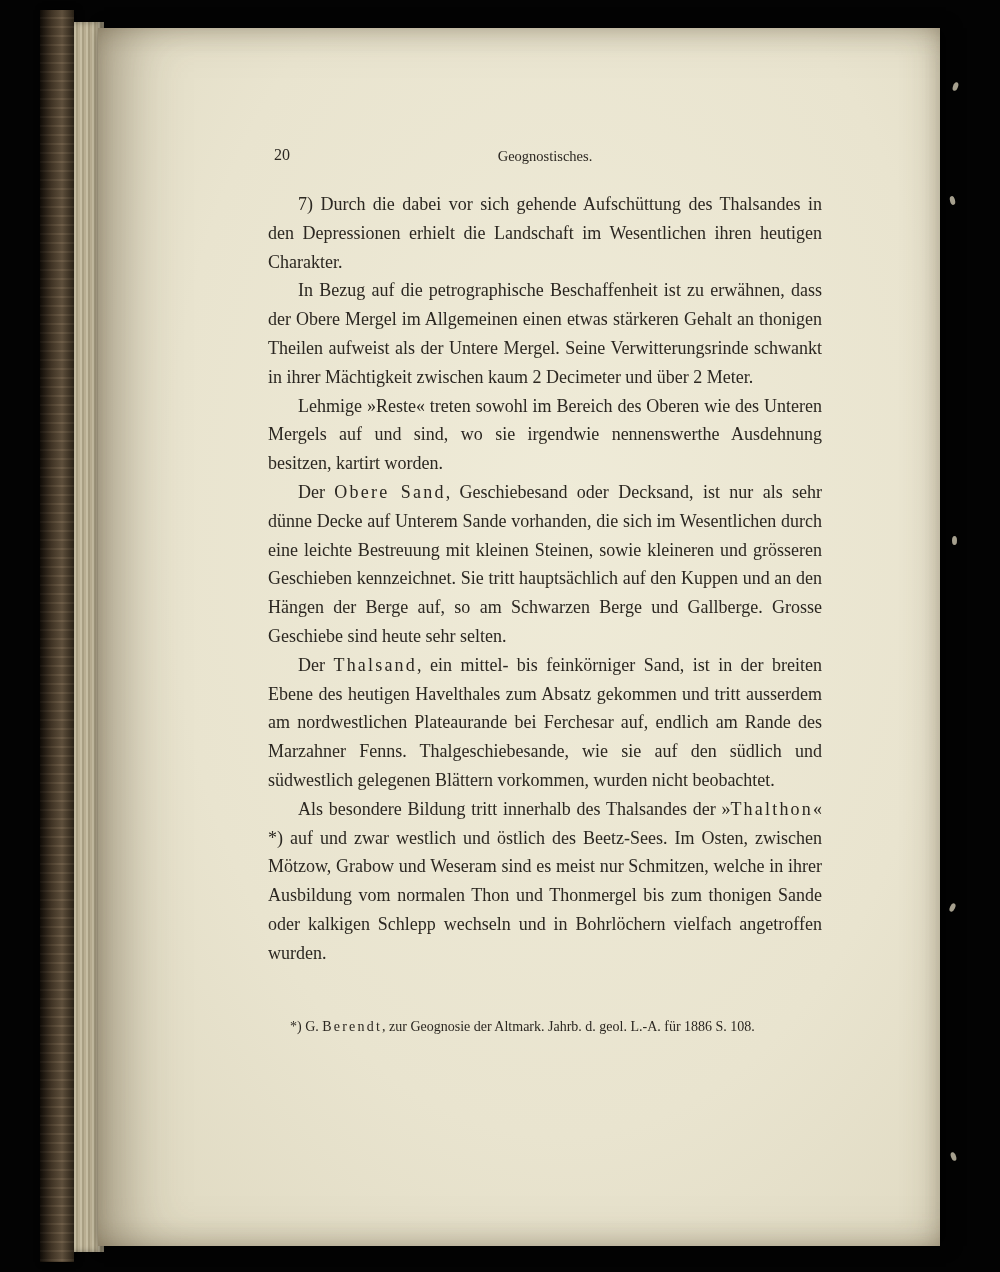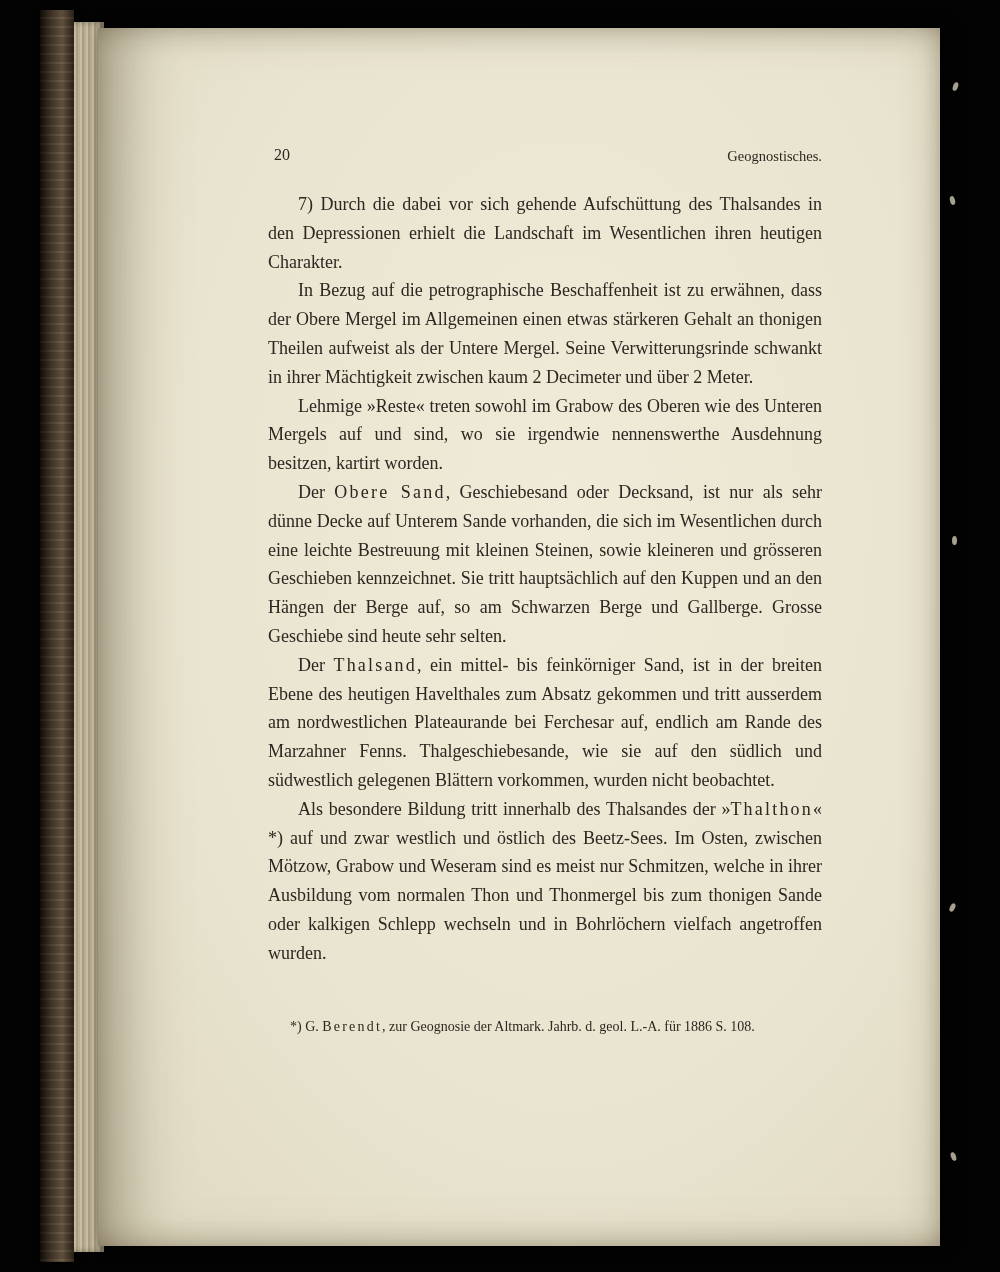--- a/index.html
+++ b/index.html
@@ -22,21 +22,21 @@
         background-image:radial-gradient(ellipse at 55% 40%,#efebd8 0%,#e9e4cf 60%,#ded8c0 100%);
         box-shadow:inset 46px 0 70px -34px rgba(70,52,28,.55),
                    inset -18px 0 40px -22px rgba(90,75,50,.45),
                    inset 0 14px 30px -18px rgba(80,65,40,.35),
                    inset 0 -14px 30px -18px rgba(80,65,40,.35),
                    6px 0 14px rgba(0,0,0,.7);}
   
   .text-col{position:absolute;left:170px;top:118px;width:554px;color:#2b2721;}
   .running-head{position:relative;height:30px;font-size:15px;margin-bottom:14px;}
   .page-num{position:absolute;left:6px;top:0;font-size:16px;}
-  .head-title{position:absolute;left:0;right:0;top:2px;text-align:right;font-size:14.5px;}
+  .head-title{position:absolute;left:0;right:0;top:2px;text-align:center;font-size:14.5px;}
   .body-text{font-size:18px;line-height:28.8px;text-align:justify;}
   .body-text p{margin:0;text-indent:30px;}
   .body-text p.cont{text-indent:0;}
   .sperr{letter-spacing:2.2px;}
   .footnote{margin-top:48px;font-size:14px;line-height:21px;text-align:justify;text-indent:22px;color:#2b2721;}
   
   .speck{position:absolute;width:5px;height:9px;background:#cfc8b2;border-radius:50%;opacity:.8;}
   .s1{left:953px;top:82px;transform:rotate(20deg);}
   .s2{left:950px;top:196px;transform:rotate(-15deg);}
   .s3{left:952px;top:536px;}
@@ -55,21 +55,21 @@
     <div class="text-col">
 
       <div class="running-head">
         <span class="page-num">20</span>
         <span class="head-title">Geognostisches.</span>
       </div>
 
       <div class="body-text">
         <p>7) Durch die dabei vor sich gehende Aufschüttung des Thalsandes in den Depressionen erhielt die Landschaft im Wesentlichen ihren heutigen Charakter.</p>
         <p>In Bezug auf die petrographische Beschaffenheit ist zu erwähnen, dass der Obere Mergel im Allgemeinen einen etwas stärkeren Gehalt an thonigen Theilen aufweist als der Untere Mergel. Seine Verwitterungsrinde schwankt in ihrer Mächtigkeit zwischen kaum 2 Decimeter und über 2 Meter.</p>
-        <p>Lehmige »Reste« treten sowohl im Grabow des Oberen wie des Unteren Mergels auf und sind, wo sie irgendwie nennenswerthe Ausdehnung besitzen, kartirt worden.</p>
+        <p>Lehmige »Reste« treten sowohl im Bereich des Oberen wie des Unteren Mergels auf und sind, wo sie irgendwie nennenswerthe Ausdehnung besitzen, kartirt worden.</p>
         <p><span>Der </span><span class="sperr">Obere Sand</span><span>, Geschiebesand oder Decksand, ist nur als sehr dünne Decke auf Unterem Sande vorhanden, die sich im Wesentlichen durch eine leichte Bestreuung mit kleinen Steinen, sowie kleineren und grösseren Geschieben kennzeichnet. Sie tritt hauptsächlich auf den Kuppen und an den Hängen der Berge auf, so am Schwarzen Berge und Gallberge. Grosse Geschiebe sind heute sehr selten.</span></p>
         <p><span>Der </span><span class="sperr">Thalsand</span><span>, ein mittel- bis feinkörniger Sand, ist in der breiten Ebene des heutigen Havelthales zum Absatz gekommen und tritt ausserdem am nordwestlichen Plateaurande bei Ferchesar auf, endlich am Rande des Marzahner Fenns. Thalgeschiebesande, wie sie auf den südlich und südwestlich gelegenen Blättern vorkommen, wurden nicht beobachtet.</span></p>
         <p><span>Als besondere Bildung tritt innerhalb des Thalsandes der »</span><span class="sperr">Thalthon</span><span>« *) auf und zwar westlich und östlich des Beetz-Sees. Im Osten, zwischen Mötzow, Grabow und Weseram sind es meist nur Schmitzen, welche in ihrer Ausbildung vom normalen Thon und Thonmergel bis zum thonigen Sande oder kalkigen Schlepp wechseln und in Bohrlöchern vielfach angetroffen wurden.</span></p>
       </div>
 
       <p class="footnote"><span>*) G. </span><span class="sperr">Berendt</span><span>, zur Geognosie der Altmark. Jahrb. d. geol. L.-A. für 1886 S. 108.</span></p>
 
     </div>
   </div>
 

